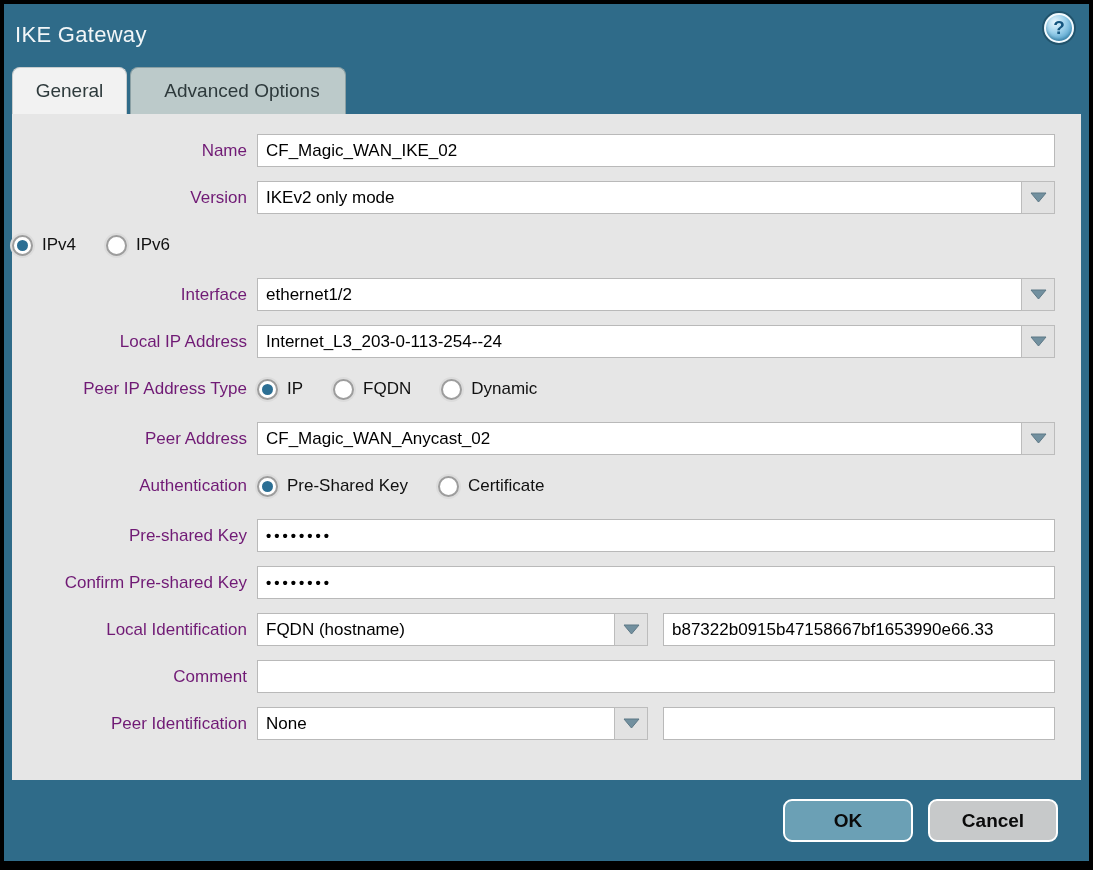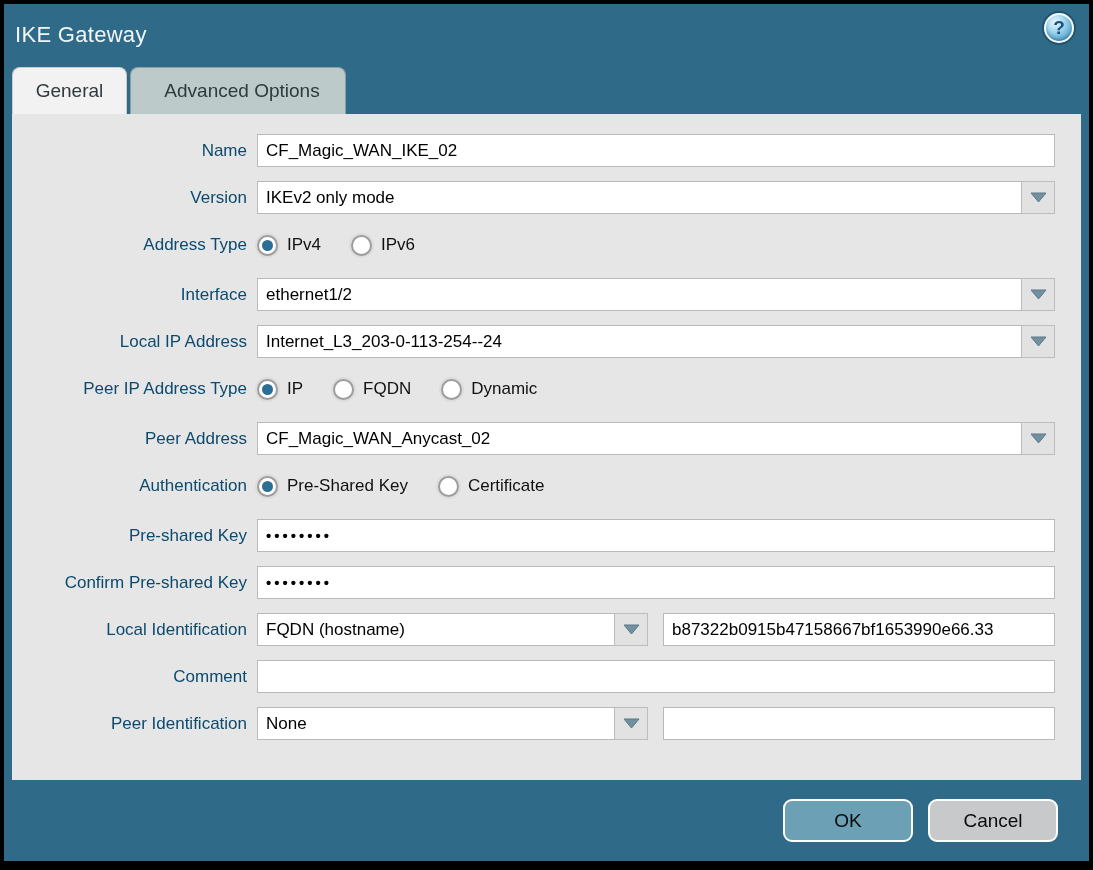--- a/index.html
+++ b/index.html
@@ -96,21 +96,21 @@
     align-items: center;
     margin-bottom: 14px;
     padding-left: 0;
   }
   .row.radio-row { margin-top: 18px; margin-bottom: 20px; height: 26px; }
   .lbl {
     width: 245px;
     padding-right: 10px;
     text-align: right;
     font-size: 17px;
-    color: #0c4a6e;
+    color: #701a75;
     flex-shrink: 0;
   }
   .field-area {
     width: 798px;
     display: flex;
     align-items: center;
   }
   input.txt {
     height: 33px;
     border: 1px solid #b9b9b9;
@@ -181,20 +181,21 @@
   }
   .btn {
     width: 130px;
     height: 43px;
     border-radius: 9px;
     border: 2px solid #fff;
     font-family: "Liberation Sans", sans-serif;
     font-size: 19px;
     color: #0a0a0a;
     cursor: pointer;
+    font-weight: bold;
   }
   .btn-ok { background: #6ba0b5; }
   .btn-cancel { background: #c7c9ca; }
 </style>
 </head>
 <body>
 
 <div class="dialog">
 
   <div class="titlebar">
@@ -224,21 +225,20 @@
           <span class="drop-btn">
             <svg width="17" height="13">
               <polygon points="1,2 16,2 8.5,11" fill="#72909f" stroke="#5d7886" stroke-width="1"></polygon>
             </svg>
           </span>
         </div>
       </div>
     </div>
 
     <div class="row radio-row">
-      <span class="lbl">Address Type</span>
       <div class="field-area">
         <label class="radio-option">
           <span class="radio" data-checked="true"></span>
           <span class="radio-text">IPv4</span>
         </label>
         <label class="radio-option">
           <span class="radio" data-checked="false"></span>
           <span class="radio-text">IPv6</span>
         </label>
       </div>

